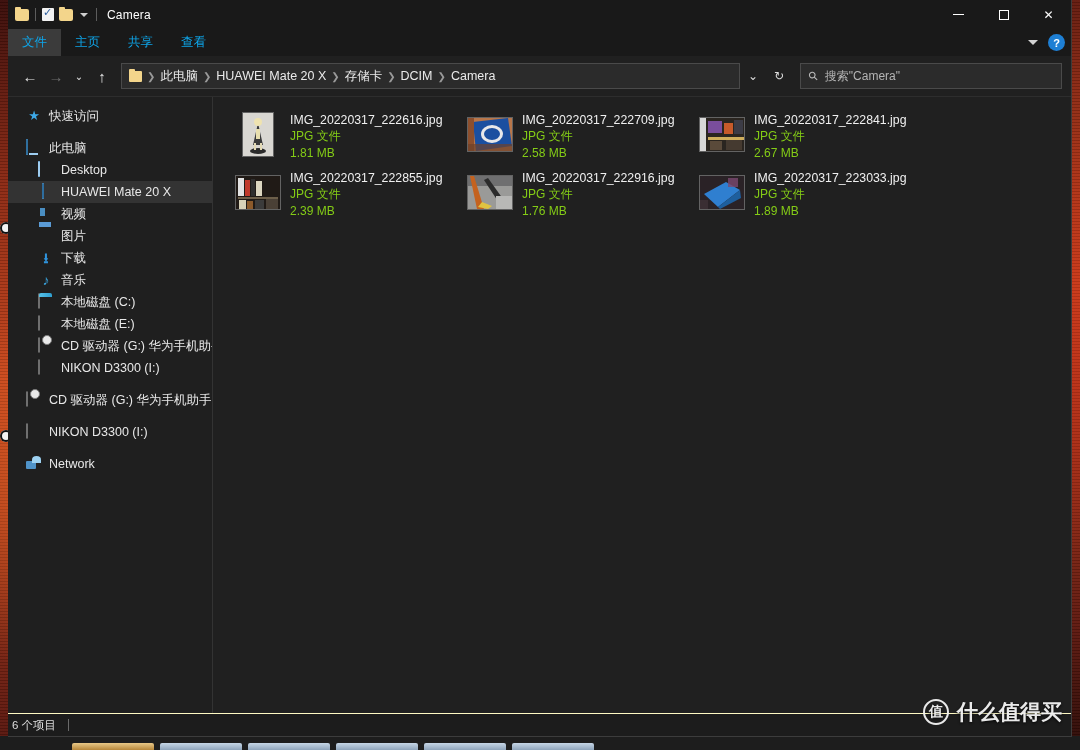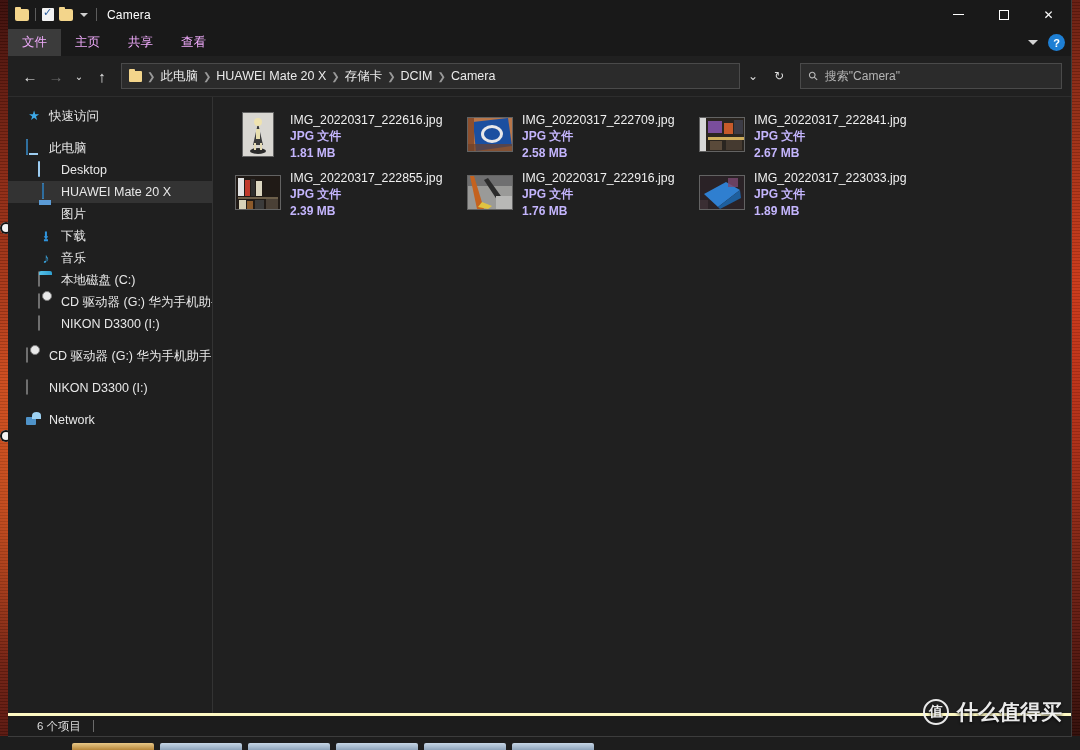--- a/index.html
+++ b/index.html
@@ -106,21 +106,21 @@
   .wc-max { width: 10px; height: 10px; border: 1px solid #fff; }
 
   
   #ribbon {
     height: 27px; background: #191919; position: relative;
     display: flex; align-items: stretch;
     flex: 0 0 27px;
   }
   .rtab {
     padding: 0 14px; display: flex; align-items: center;
-    font-size: 12.5px; color: #f0abfc;
+    font-size: 12.5px; color: #0ea5e9;
   }
   .rtab.active { background: #3b3b3b; }
   .ribbon-right { position: absolute; right: 6px; top: 0; height: 27px; display: flex; align-items: center; gap: 10px; }
   .ric-chevron {
     width: 0; height: 0; border-left: 5px solid transparent;
     border-right: 5px solid transparent; border-top: 5px solid #d4d4d4;
   }
   .ric-help {
     width: 17px; height: 17px; border-radius: 50%; background: #1e7fd4;
     color: #fff; font-size: 11px; font-weight: bold;
@@ -242,27 +242,27 @@
   .thumb {
     width: 45px; height: 45px; flex: 0 0 45px;
     display: flex; align-items: center; justify-content: center;
     background: #202020;
   }
   .thumb-inner {
     box-shadow: 0 0 0 1px #636363;
   }
   .fmeta { display: flex; flex-direction: column; gap: 1px; min-width: 0; padding-top: 1px; }
   .fname { font-size: 12.3px; color: #f0f0f0; white-space: nowrap; }
-  .ftype, .fsize { font-size: 12px; color: #c4b5fd; font-weight: bold; }
+  .ftype, .fsize { font-size: 12px; color: #84cc16; }
 
   
   #statusbar {
-    height: 23px; background: #1c1c1c; border-top: 3px solid #fef9c3;
+    height: 23px; background: #1c1c1c; border-top: 1px solid #fef9c3;
     display: flex; align-items: center; gap: 12px;
-    padding-left: 29px; font-size: 11.5px; color: #dcdcdc;
+    padding-left: 4px; font-size: 11.5px; color: #dcdcdc;
     flex: 0 0 23px;
   }
   #statusbar .divider { width: 1px; height: 12px; background: #6a6a6a; }
 
   
   #watermark {
     position: absolute; right: 18px; bottom: 24px;
     display: flex; align-items: center; gap: 8px;
     color: #f2f2f2; font-size: 21px; font-weight: bold;
     text-shadow: 0 1px 3px rgba(0,0,0,.9);
@@ -381,20 +381,24 @@
       <div class="nav-item lvl1">
         <span class="nic"><span class="nic-desktop"></span></span>
         <span>Desktop</span>
       </div>
 
       <div class="nav-item lvl1 selected">
         <span class="nic"><span class="nic-phone"></span></span>
         <span>HUAWEI Mate 20 X</span>
       </div>
 
+      <div class="nav-item lvl1">
+        <span class="nic"><span class="nic-video"></span></span>
+        <span>视频</span>
+      </div>
 
       <div class="nav-item lvl1">
         <span class="nic"><span class="nic-pics"></span></span>
         <span>图片</span>
       </div>
 
 
       <div class="nav-item lvl1">
         <span class="nic nic-dl">⭳</span>
         <span>下载</span>
@@ -404,20 +408,24 @@
         <span class="nic nic-music">♪</span>
         <span>音乐</span>
       </div>
 
       <div class="nav-item lvl1">
         <span class="nic"><span class="nic-drive sys"></span></span>
         <span>本地磁盘 (C:)</span>
       </div>
 
 
+      <div class="nav-item lvl1">
+        <span class="nic"><span class="nic-drive"></span></span>
+        <span>本地磁盘 (E:)</span>
+      </div>
 
 
       <div class="nav-item lvl1">
         <span class="nic"><span class="nic-cd"></span></span>
         <span>CD 驱动器 (G:) 华为手机助手</span>
       </div>
 
       <div class="nav-item lvl1">
         <span class="nic"><span class="nic-drive"></span></span>
         <span>NIKON D3300 (I:)</span>

